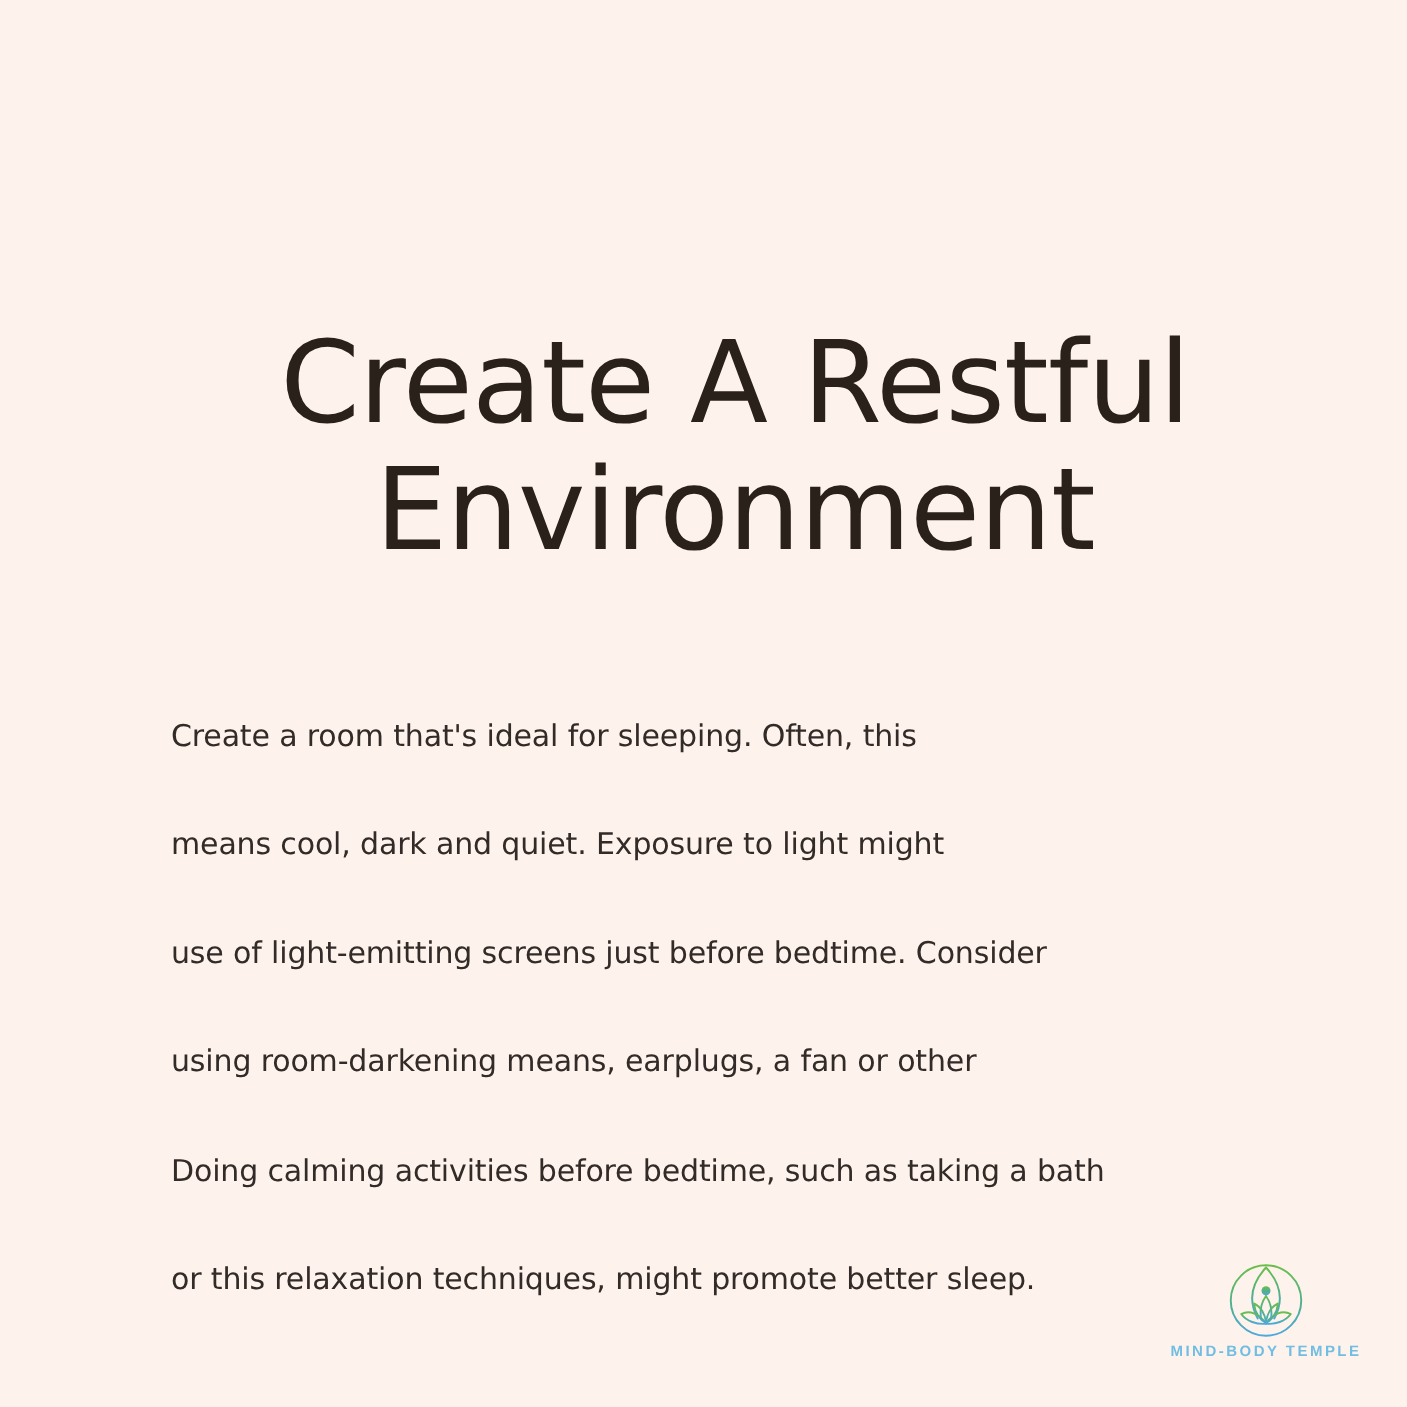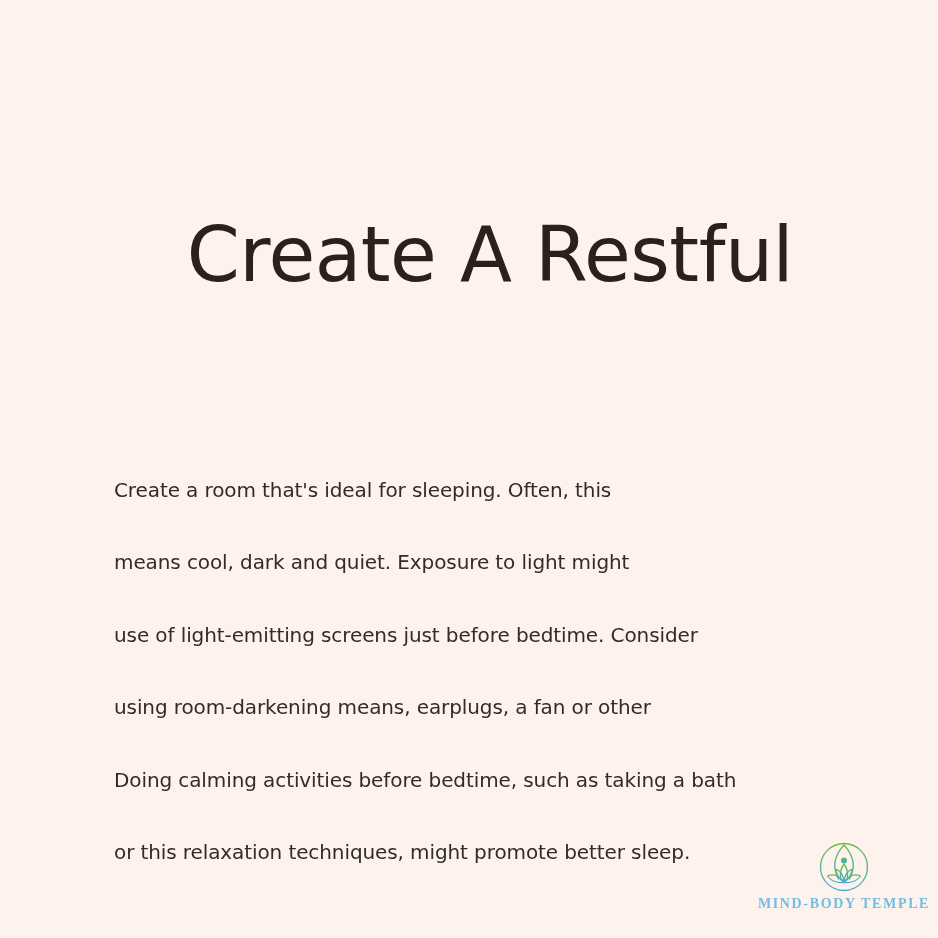--- a/index.html
+++ b/index.html
@@ -72,36 +72,37 @@
     align-items: center;
     justify-content: flex-start;
   }
   .logo-mark {
     width: 58px;
     height: 52px;
     display: block;
   }
   .logo-wordmark {
     margin-top: 4px;
-    font-family: Liberation Serif, serif;
-    font-size: 14px;
+    font-family: Liberation Sans, sans-serif;
+    font-size: 10px;
     font-weight: 700;
     letter-spacing: 1.65px;
     color: #72bde2;
     white-space: nowrap;
     text-align: center;
   }
 </style>
 </head>
 <body>
 
 <div class="slide">
 
   <div class="title-block">
     <span class="title-line">Create A Restful</span>
+    <span class="title-line">Environment</span>
   </div>
 
   <div class="body-block">
     <span class="body-line">Create a room that's ideal for sleeping. Often, this</span>
     <span class="body-line">means cool, dark and quiet. Exposure to light might</span>
     <span class="body-line">use of light-emitting screens just before bedtime. Consider</span>
     <span class="body-line">using room-darkening means, earplugs, a fan or other</span>
     <span class="body-line">Doing calming activities before bedtime, such as taking a bath</span>
     <span class="body-line">or this relaxation techniques, might promote better sleep.</span>
   </div>

